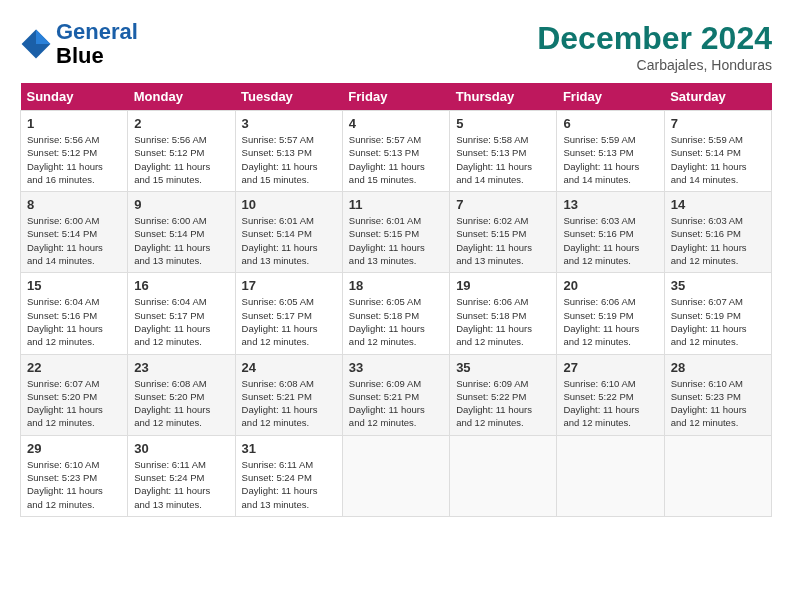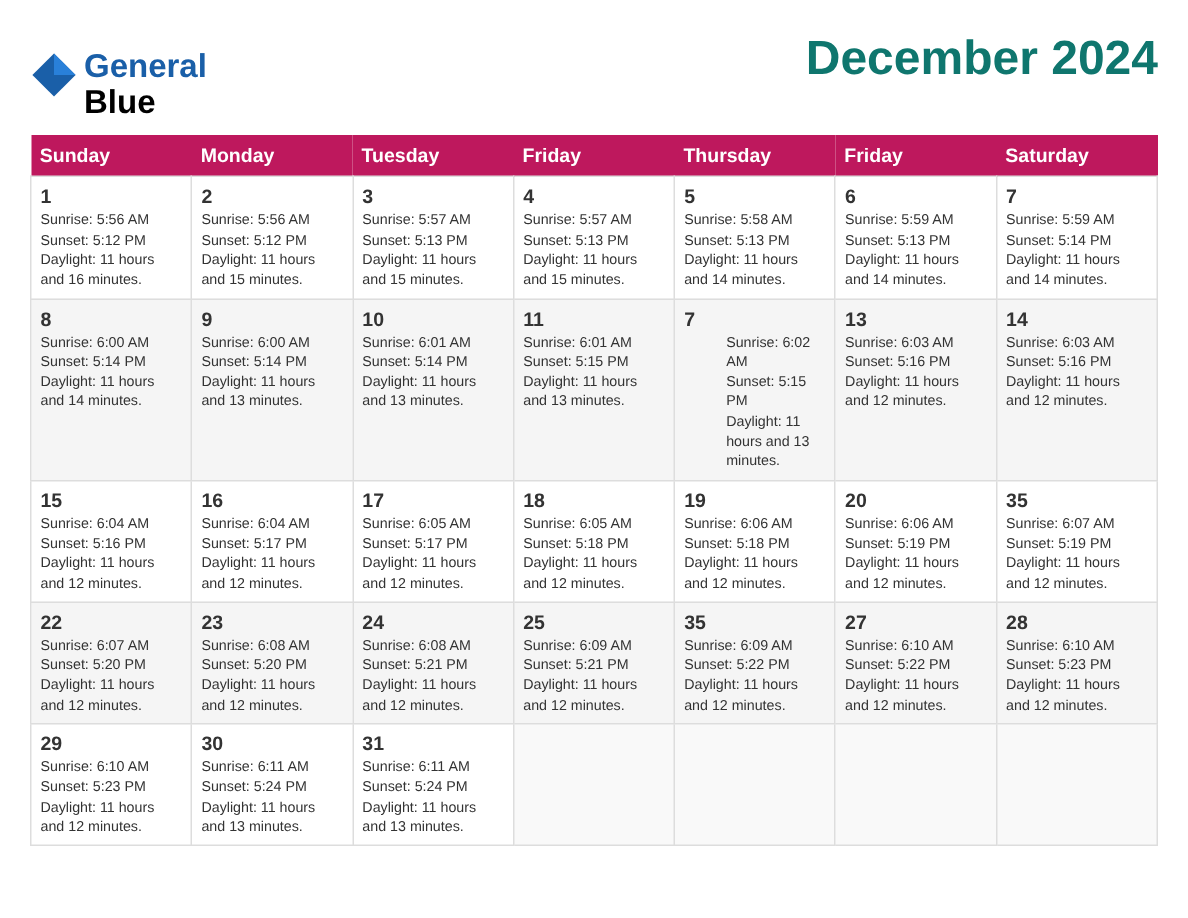--- a/index.html
+++ b/index.html
@@ -18,21 +18,20 @@
     }
     .logo {
       display: flex;
       align-items: center;
     }
     .logo-text {
       font-size: 22px;
       font-weight: bold;
       color: #333;
       line-height: 1.1;
-      margin-top: 12px;
     }
     .logo-text span {
       color: #1a5fa8;
     }
     .logo-icon {
       width: 32px;
       height: 32px;
       margin-right: 4px;
     }
     .title-block {
@@ -97,20 +96,21 @@
     <svg class="logo-icon" viewBox="0 0 40 40">
       <polygon points="20,2 38,20 20,38 2,20" fill="#1a5fa8"></polygon>
       <polygon points="20,2 38,20 20,20" fill="#2980d9"></polygon>
     </svg>
     <div class="logo-text">
       <span>General</span><br><span style="color:#000000">Blue</span>
     </div>
   </div>
   <div class="title-block">
     <div class="month-title">December 2024</div>
+    <div class="location">Carbajales, Honduras</div>
   </div>
 </div>
 
 <table>
   <thead>
     <tr>
     <th>Sunday</th>
         <th>Monday</th>
         <th>Tuesday</th>
         <th>Friday</th>
@@ -184,21 +184,21 @@
 Daylight: 11 hours and 13 minutes.</div>
         </td>
         <td>
           <span class="day-num">11</span>
           <div class="day-info" style="white-space: pre-line;">Sunrise: 6:01 AM
 Sunset: 5:15 PM
 Daylight: 11 hours and 13 minutes.</div>
         </td>
         <td>
           <span class="day-num">7</span>
-          <div class="day-info" style="white-space: pre-line; margin-left: 28px;">Sunrise: 6:02 AM
+          <div class="day-info" style="white-space: pre-line;">Sunrise: 6:02 AM
 Sunset: 5:15 PM
 Daylight: 11 hours and 13 minutes.</div>
         </td>
         <td>
           <span class="day-num">13</span>
           <div class="day-info" style="white-space: pre-line;">Sunrise: 6:03 AM
 Sunset: 5:16 PM
 Daylight: 11 hours and 12 minutes.</div>
         </td>
         <td>
@@ -265,21 +265,21 @@
 Sunset: 5:20 PM
 Daylight: 11 hours and 12 minutes.</div>
         </td>
         <td>
           <span class="day-num">24</span>
           <div class="day-info" style="white-space: pre-line;">Sunrise: 6:08 AM
 Sunset: 5:21 PM
 Daylight: 11 hours and 12 minutes.</div>
         </td>
         <td>
-          <span class="day-num">25</span>
+          <span class="day-num">33</span>
           <div class="day-info" style="white-space: pre-line;">Sunrise: 6:09 AM
 Sunset: 5:21 PM
 Daylight: 11 hours and 12 minutes.</div>
         </td>
         <td>
           <span class="day-num">35</span>
           <div class="day-info" style="white-space: pre-line;">Sunrise: 6:09 AM
 Sunset: 5:22 PM
 Daylight: 11 hours and 12 minutes.</div>
         </td>

